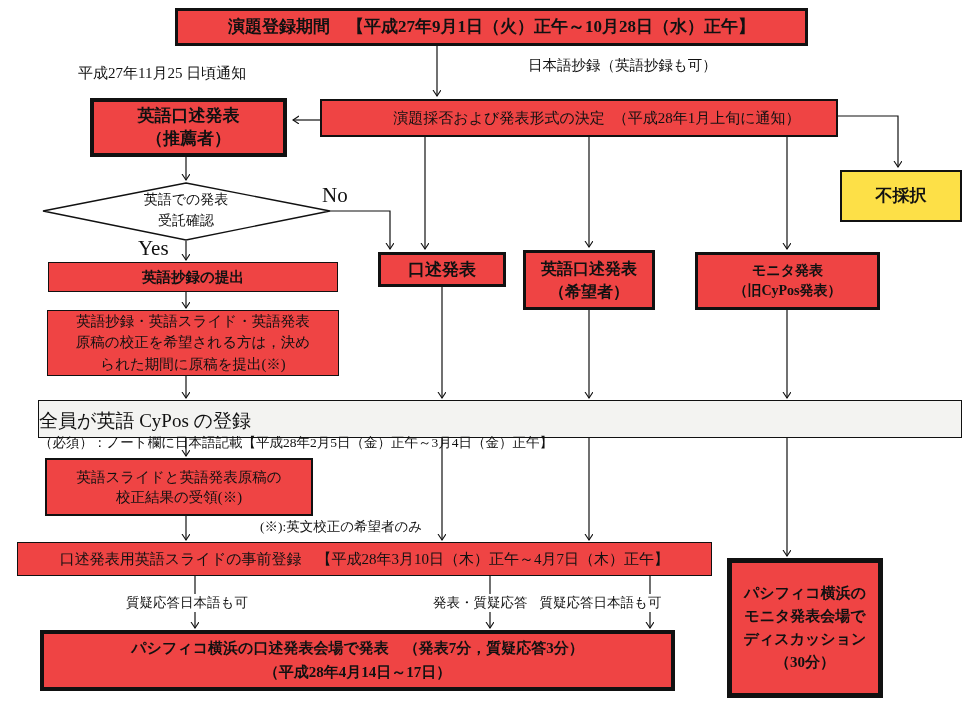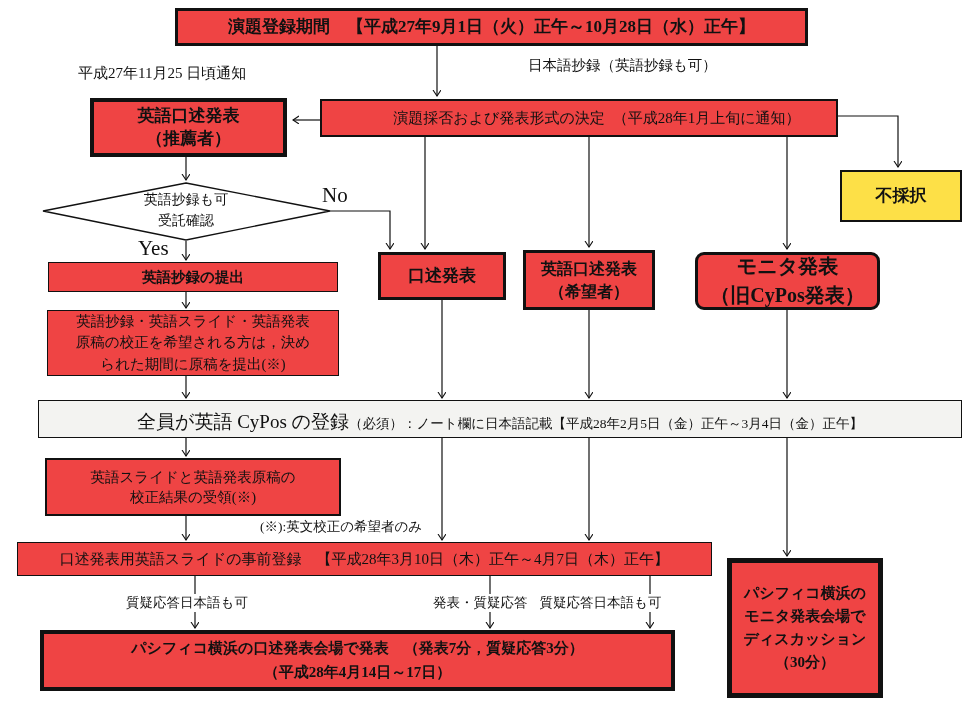--- a/index.html
+++ b/index.html
@@ -28,27 +28,27 @@
   #decision-box{left:320px;top:99px;width:518px;height:38px;border-width:2px;gap:8px;white-space:nowrap;padding-left:36px;}
   #decision-box .main{font-size:15px;}
   #decision-box .sub{font-size:15px;}
   #recommended-box{left:90px;top:98px;width:197px;height:59px;font-size:17px;line-height:1.35;}
   #rejected-box{left:840px;top:170px;width:122px;height:52px;background:#fde047;font-size:17px;}
   #diamond-label{left:100px;top:189px;width:172px;font-size:14px;line-height:1.5;text-align:center;white-space:pre-line;position:absolute;}
   #yes-label{left:138px;top:236px;font-size:21px;}
   #no-label{left:322px;top:183px;font-size:21px;}
   #abstract-submit-box{left:48px;top:262px;width:290px;height:30px;border-width:1px;font-size:14.5px;font-weight:bold;}
   #manuscript-box{left:47px;top:310px;width:292px;height:66px;border-width:1px;font-size:14.5px;line-height:1.46;}
-  #oral-box{left:378px;top:252px;width:128px;height:48px;font-size:17px;}
+  #oral-box{left:378px;top:252px;width:128px;height:35px;font-size:17px;}
   #voluntary-box{left:523px;top:250px;width:132px;height:60px;font-size:16px;line-height:1.45;}
-  #monitor-box{left:695px;top:252px;width:185px;height:58px;font-size:20px;line-height:1.45;border-radius:9px;}
-  #cypos-bar{left:38px;top:400px;width:924px;height:38px;background:#f3f3f1;border-width:1px;white-space:nowrap;align-items:baseline;padding-top:8px;}
+  #monitor-box{left:695px;top:252px;width:185px;height:58px;font-size:14px;line-height:1.45;}
+  #cypos-bar{left:38px;top:400px;width:924px;height:38px;background:#f3f3f1;border-width:1px;white-space:nowrap;align-items:baseline;padding-top:23px;flex-direction:column;}
   #cypos-bar .big{font-size:19px;}
   #cypos-bar .small{font-size:13.5px;}
-  #receive-box{left:45px;top:458px;width:296px;height:58px;font-size:14.5px;}
+  #receive-box{left:45px;top:458px;width:268px;height:58px;font-size:14.5px;}
   #proof-note{left:224px;top:519px;font-size:13.5px;margin-left:36px;}
   #slide-bar{left:17px;top:542px;width:695px;height:34px;background:#ef4444;border-width:1px;font-size:15px;white-space:nowrap;}
   #qa-left{left:117px;top:594px;width:140px;position:absolute;}
   #qa-center{left:428px;top:594px;width:145px;position:absolute;}
   #qa-right{left:528px;top:594px;width:145px;position:absolute;}
   #final-box{left:40px;top:630px;width:635px;height:61px;font-size:15px;line-height:1.55;}
   #discussion-box{left:727px;top:558px;width:156px;height:140px;font-size:15px;line-height:1.55;}
 </style>
 </head>
 <body>
@@ -96,21 +96,21 @@
   <div id="decision-box" class="box">
     <span class="main">演題採否および発表形式の決定</span>
       <span class="sub">（平成28年1月上旬に通知）</span>
   </div>
 
   <div id="recommended-box" class="box b-heavy bold">英語口述発表
 （推薦者）</div>
 
   <div id="rejected-box" class="box b-med bold">不採択</div>
 
-  <div id="diamond-label">英語抄録も可
+  <div id="diamond-label">英語での発表
 受託確認</div>
   <div id="yes-label" class="lbl">Yes</div>
   <div id="no-label" class="lbl">No</div>
 
   <div id="abstract-submit-box" class="box">英語抄録の提出</div>
 
   <div id="manuscript-box" class="box">英語抄録・英語スライド・英語発表
 原稿の校正を希望される方は，決め
 られた期間に原稿を提出(※)</div>
 

